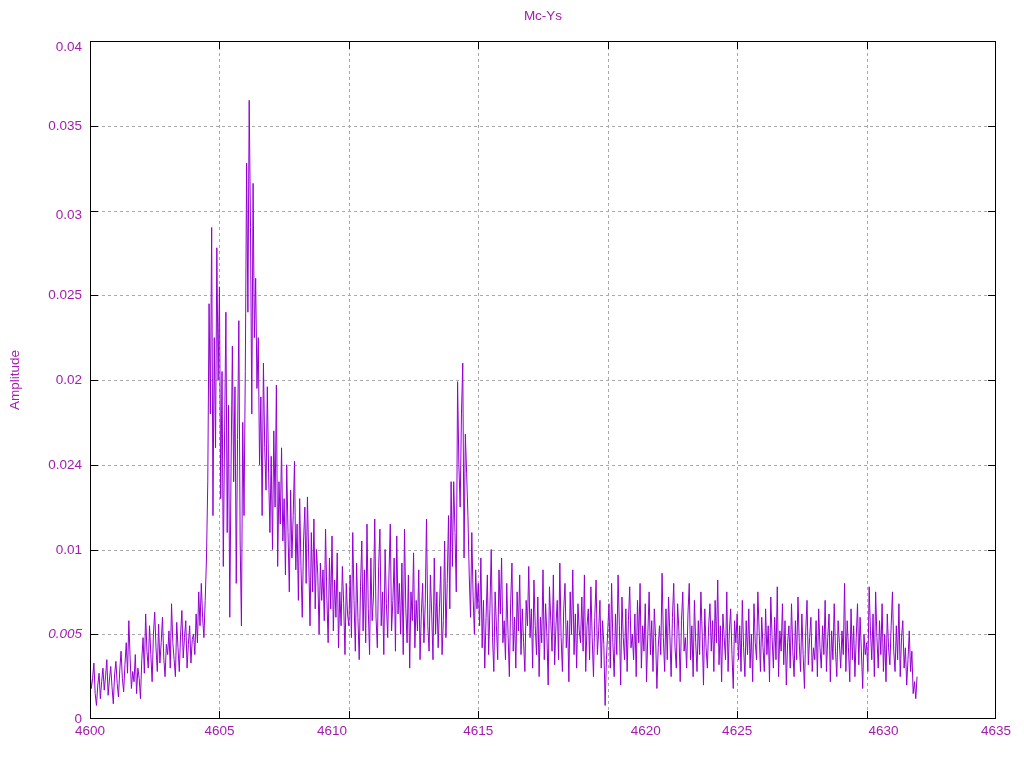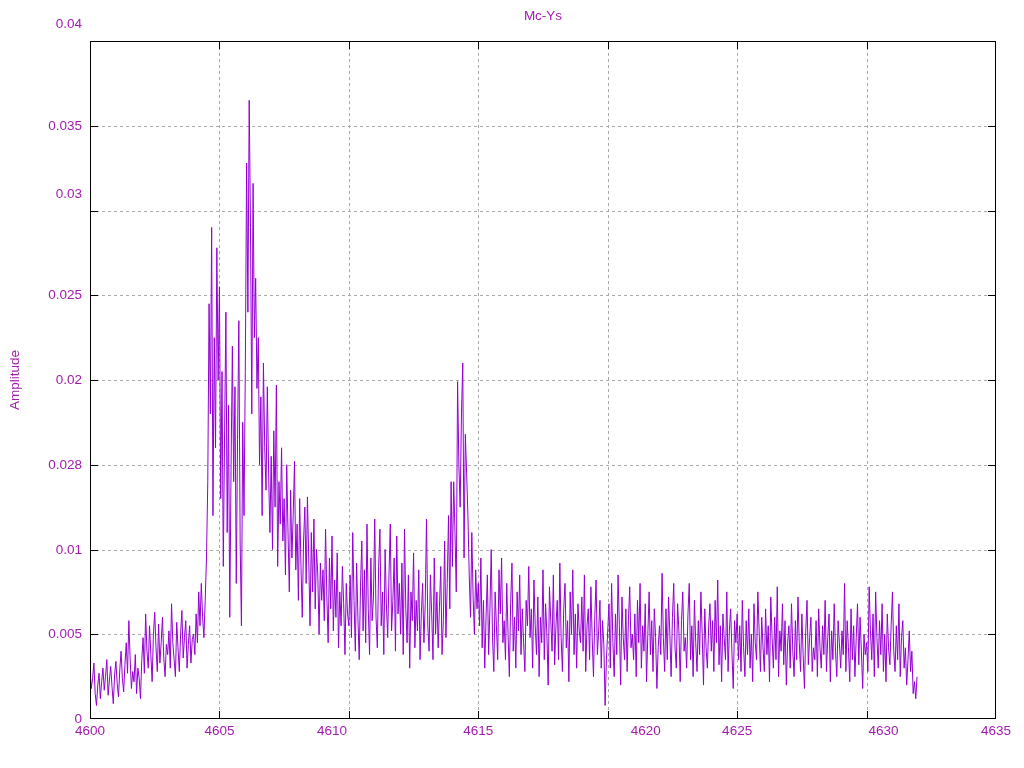--- a/index.html
+++ b/index.html
@@ -92,22 +92,22 @@
       <div class="xtick-label" style="left: 219.429px;">4605</div>
       <div class="xtick-label" style="left: 332px;">4610</div>
       <div class="xtick-label" style="left: 478.286px;">4615</div>
       <div class="xtick-label" style="left: 607.714px; margin-left: 38px;">4620</div>
       <div class="xtick-label" style="left: 737.143px;">4625</div>
       <div class="xtick-label" style="left: 866.571px; margin-left: 17px;">4630</div>
       <div class="xtick-label" style="left: 996px;">4635</div>
     </div>
   <div id="y-tick-labels">
       <div class="ytick-label" style="top: 711px;">0</div>
-      <div class="ytick-label" style="top: 626.25px;">0.005</div>
+      <div class="ytick-label" style="top: 626.25px; font-style: italic;">0.005</div>
       <div class="ytick-label" style="top: 541.5px;">0.01</div>
-      <div class="ytick-label" style="top: 456.75px;">0.028</div>
+      <div class="ytick-label" style="top: 456.75px;">0.024</div>
       <div class="ytick-label" style="top: 372px;">0.02</div>
       <div class="ytick-label" style="top: 287.25px;">0.025</div>
-      <div class="ytick-label" style="top: 186px;">0.03</div>
+      <div class="ytick-label" style="top: 207px;">0.03</div>
       <div class="ytick-label" style="top: 117.75px;">0.035</div>
-      <div class="ytick-label" style="top: 16px;">0.04</div>
+      <div class="ytick-label" style="top: 39px;">0.04</div>
     </div>
 </div>
 
 </body></html>

